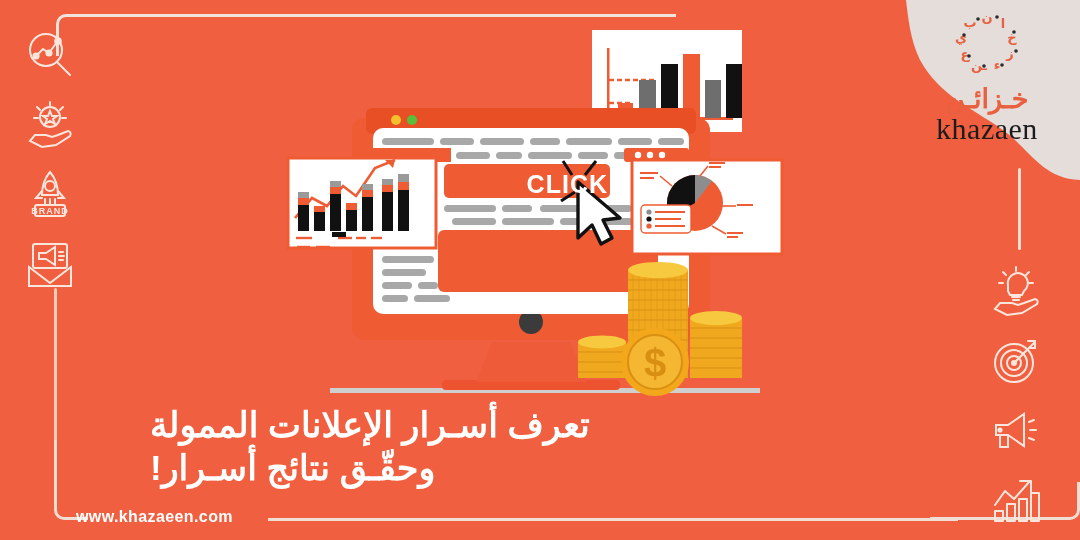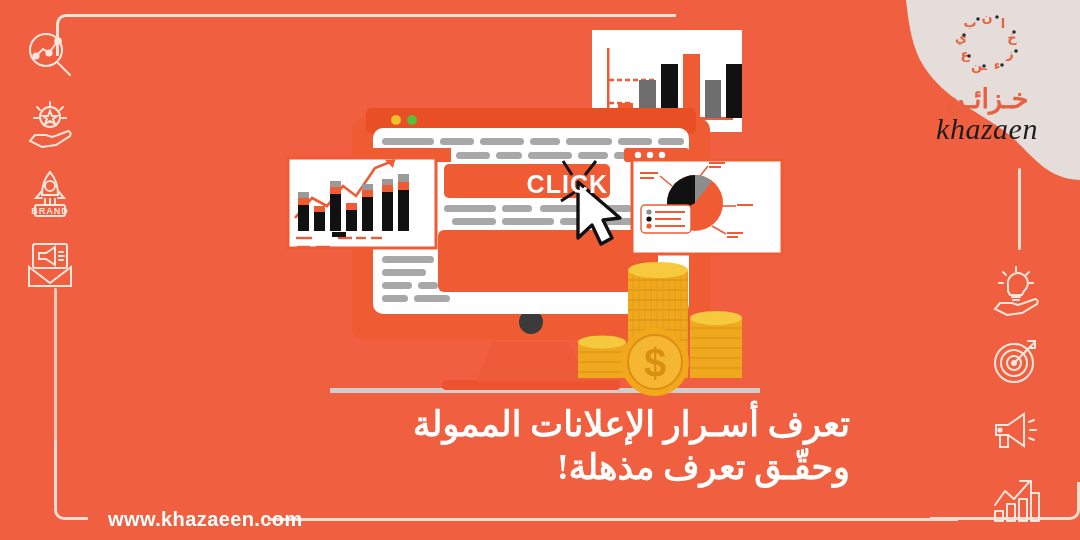--- a/index.html
+++ b/index.html
@@ -62,21 +62,20 @@
   }
   #logo-ar {
     color: #e8603f; font-size: 27px; font-weight: bold;
     letter-spacing: 1px; line-height: 1; direction: rtl;
     font-family: Liberation Serif, serif;
   }
   #logo-latin {
     color: #1c1c1c; font-size: 30px; line-height: 1.05;
     letter-spacing: 0.5px;
     font-family: "Liberation Serif", serif;
-    font-style: italic;
   }
 
   
   .rail { position: absolute; width: 66px; }
   #rail-left { left: 20px; top: 26px; }
   #rail-right { left: 986px; top: 262px; }
   .rail-icon {
     width: 60px; height: 58px; margin-bottom: 12px;
     display: flex; align-items: center; justify-content: center;
   }
@@ -89,32 +88,31 @@
   .scr-label {
     position: absolute; color: #ffffff; font-weight: bold;
     letter-spacing: 1px; text-align: right;
   }
   #click-label { left: 468px; top: 170px; width: 140px; font-size: 25px; }
   #ads-label   { left: 470px; top: 232px; width: 200px; font-size: 40px; }
 
   
   #headline {
     position: absolute; left: 150px; top: 404px; width: 700px;
-    text-align: right; direction: rtl;
+    text-align: left; direction: rtl;
     color: #ffffff; font-weight: bold;
-    font-family: Liberation Serif, serif;
+    font-family: Liberation Sans, sans-serif;
   }
   .headline-line { font-size: 35px; line-height: 1.22; white-space: nowrap; }
 
   
   #url-text {
     position: absolute; left: 76px; top: 508px;
-    color: #ffffff; font-size: 20px; font-weight: bold;
+    color: #ffffff; font-size: 16px; font-weight: bold;
     letter-spacing: 0.4px;
-    margin-left: 32px;
   }
 </style>
 </head>
 <body>
 
 <div id="stage">
 
   <div class="bracket" id="tl-bracket"></div>
   <div id="left-vline"></div>
   <div class="bracket" id="bl-bracket"></div>
@@ -488,18 +486,18 @@
         <rect x="5" y="36" width="8" height="10"></rect>
         <rect x="17" y="29" width="8" height="17"></rect>
         <rect x="29" y="24" width="8" height="22"></rect>
         <rect x="41" y="18" width="8" height="28"></rect>
       </svg>
     </div>
   </div>
 
   <div id="headline">
     <div class="headline-line">تعرف أسـرار الإعلانات الممولة</div>
-    <div class="headline-line">وحقّـق تعرف مذهلة!</div>
+    <div class="headline-line">وحقّـق نتائج أسـرار!</div>
   </div>
 
   <div id="url-text">www.khazaeen.com</div>
 
 </div>
 
 </body></html>

